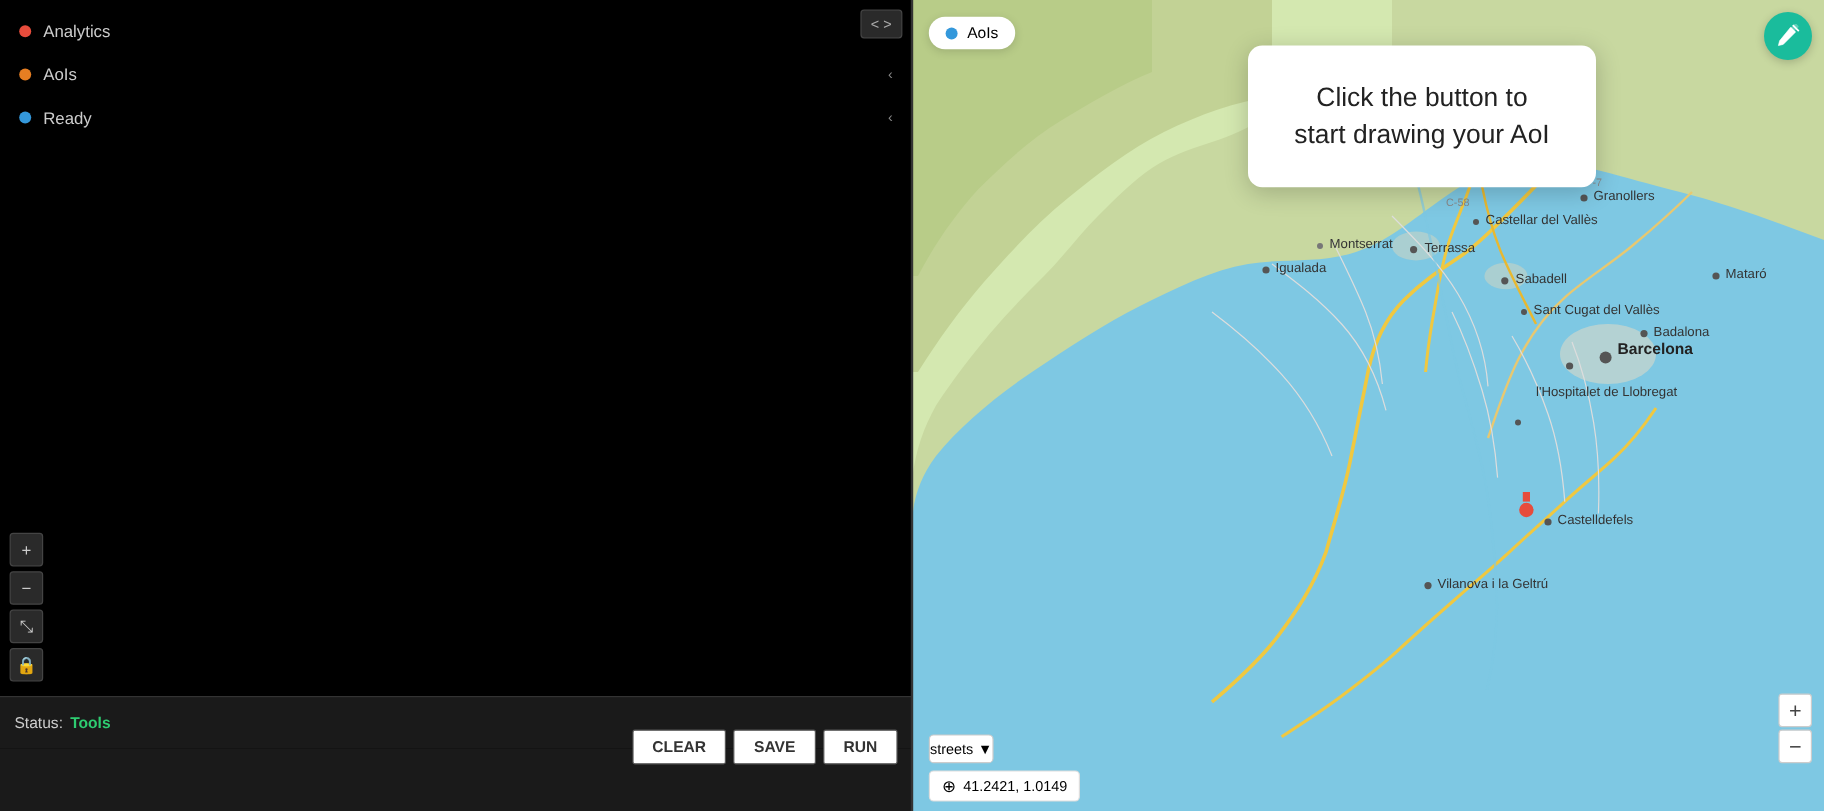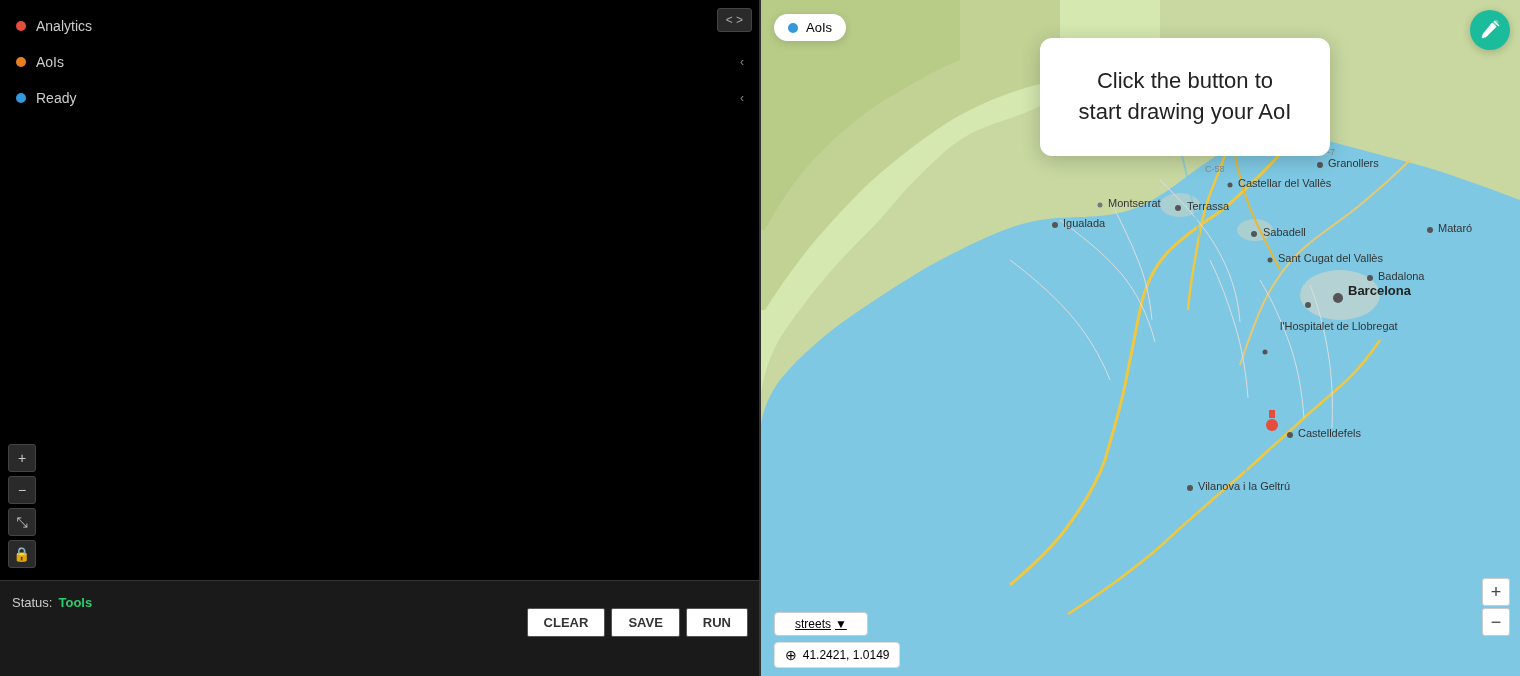--- a/index.html
+++ b/index.html
@@ -231,27 +231,26 @@
       position: absolute;
       bottom: 40px;
       left: 14px;
       z-index: 10;
     }
 
     #map-layer-select {
       background: white;
       border: 1px solid #ccc;
       border-radius: 4px;
-      padding: 4px 20px;
+      padding: 4px 0;
       font-size: 12px;
       cursor: pointer;
       display: flex;
       align-items: center;
       gap: 4px;
-      text-decoration: underline;
     }
 
     #map-coords {
       position: absolute;
       bottom: 8px;
       left: 14px;
       background: white;
       border: 1px solid #ddd;
       border-radius: 4px;
       padding: 4px 10px;

